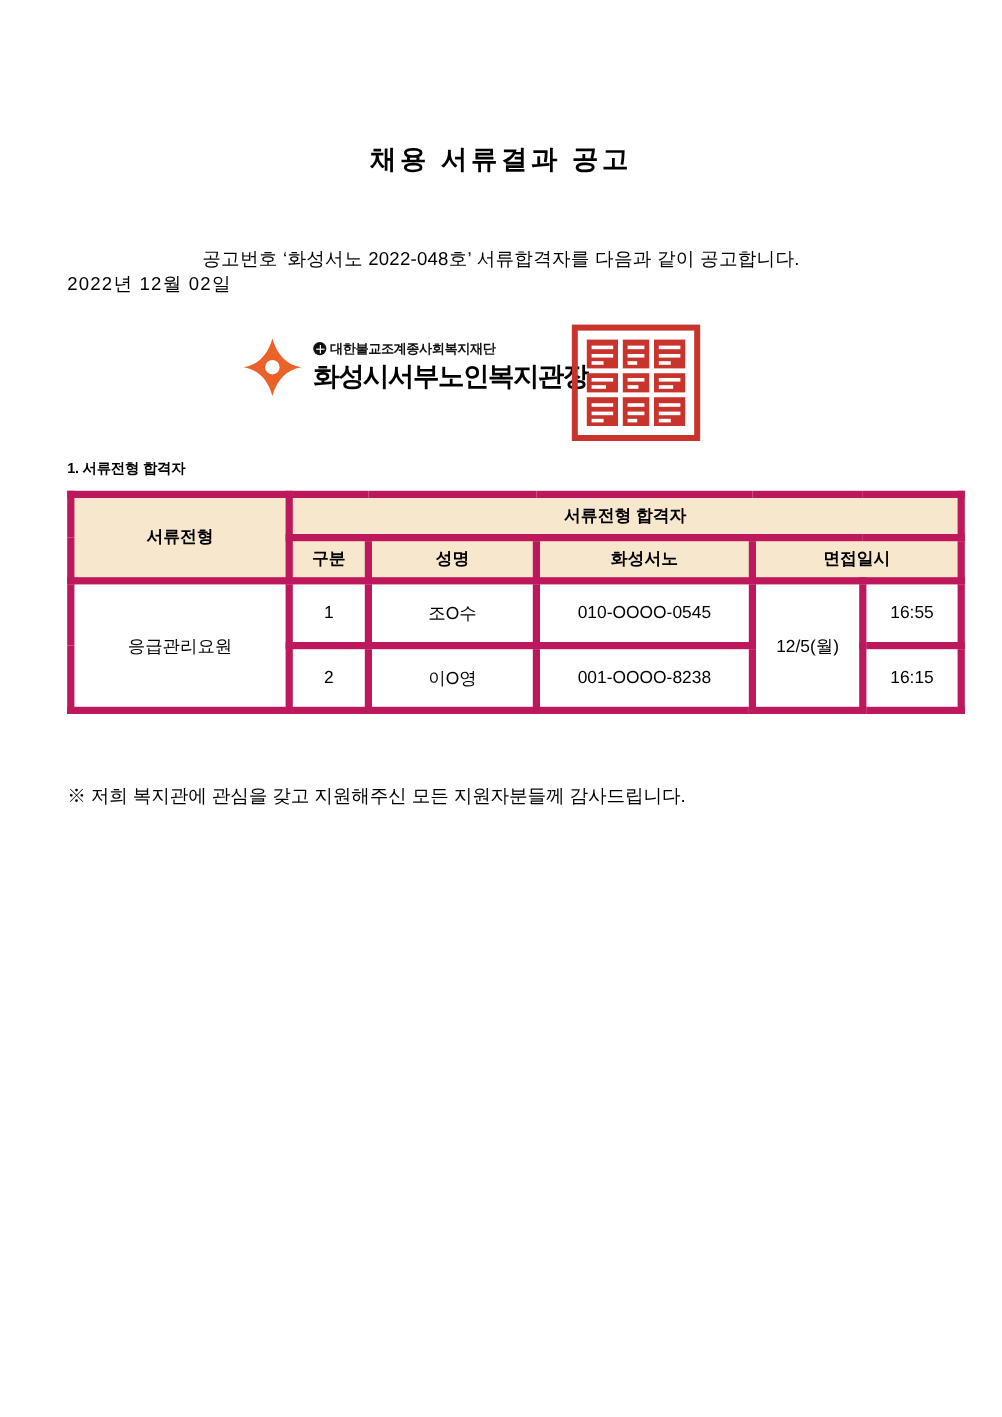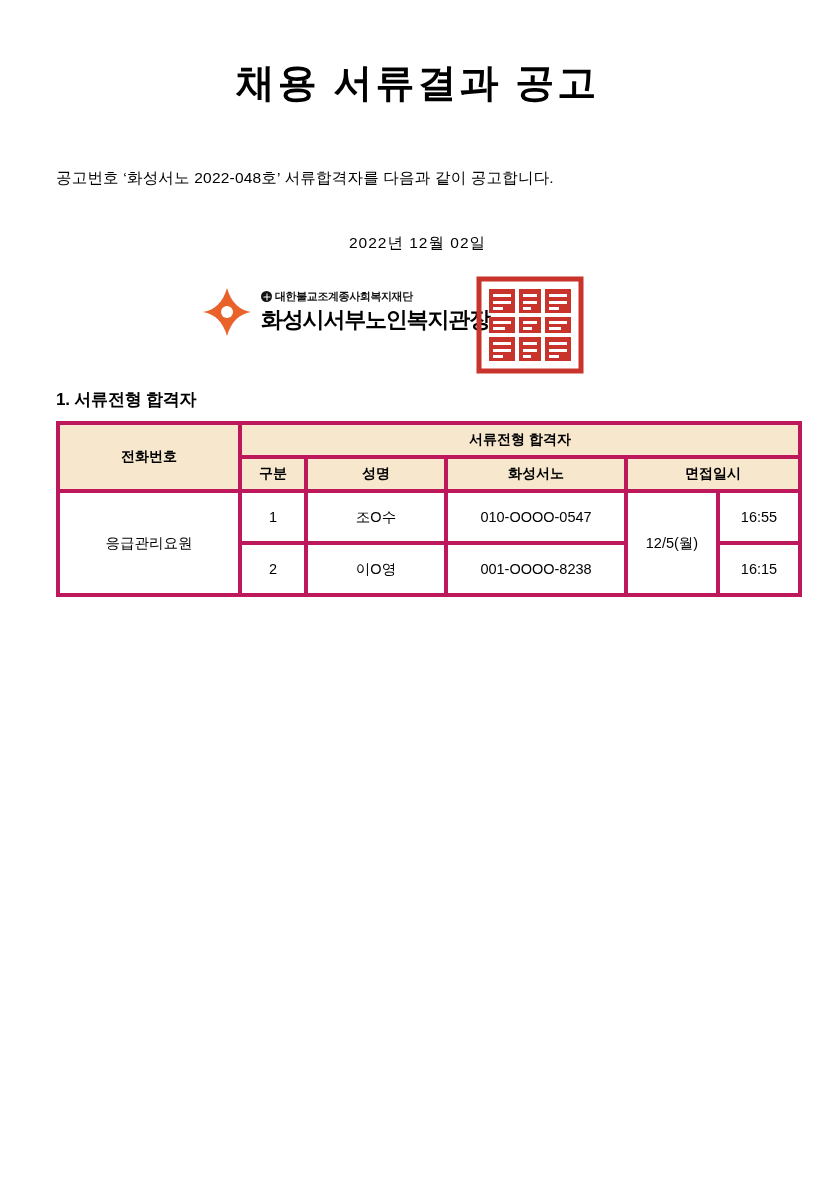--- a/index.html
+++ b/index.html
@@ -17,35 +17,33 @@
   }
   .page {
     width: 835px;
     height: 1181px;
     position: relative;
     box-sizing: border-box;
     padding: 0 56px;
   }
   .doc-title {
     text-align: center;
-    font-size: 39px;
+    font-size: 22px;
     font-weight: bold;
     letter-spacing: 3px;
-    margin-top: 56px;
+    margin-top: 118px;
   }
   .notice-line {
-    text-align: left;
+    text-align: center;
     font-size: 15.5px;
     margin-top: 58px;
     letter-spacing: 0.2px;
   }
   .date-line {
-    text-align: center;
-    font-size: 15.5px;
-    margin-top: 44px;
+    font-size: 15.5px;
     letter-spacing: 1px;
   }
   .org-block {
     margin-top: 30px;
     height: 96px;
     position: relative;
   }
   .org-inner {
     position: absolute;
     left: 145px;
@@ -104,33 +102,33 @@
     margin-top: 1px;
   }
   .seal {
     position: absolute;
     left: 420px;
     top: -8px;
     width: 108px;
     height: 98px;
   }
   .section-head {
-    font-size: 17px;
+    font-size: 12px;
     font-weight: bold;
     margin-top: 8px;
     letter-spacing: -0.2px;
   }
   table.result {
     width: 723px;
     border-collapse: collapse;
     margin-top: 10px;
     table-layout: fixed;
   }
   table.result th, table.result td {
-    border: 4px solid #be185d;
+    border: 6px solid #be185d;
     text-align: center;
     font-size: 14px;
     padding: 0;
   }
   table.result th {
     background: #f6e7cd;
     font-weight: bold;
     height: 30px;
   }
   table.result td {
@@ -233,43 +231,44 @@
     <colgroup>
       <col class="col-field">
         <col class="col-no">
         <col class="col-name">
       <col class="col-phone">
         <col class="col-date">
         <col class="col-time">
     </colgroup>
     <thead>
       <tr>
-        <th rowspan="2">전화번호</th>
+        <th rowspan="2">서류전형</th>
         <th colspan="5">서류전형 합격자</th>
       </tr>
       <tr>
         <th>구분</th>
         <th>성명</th>
         <th>화성서노</th>
         <th colspan="2">면접일시</th>
       </tr>
     </thead>
     <tbody>
       <tr>
         <td rowspan="2">응급관리요원</td>
         <td>1</td>
         <td>조O수</td>
-        <td>010-OOOO-0547</td>
+        <td>010-OOOO-0545</td>
         <td rowspan="2">12/5(월)</td>
         <td>16:55</td>
       </tr>
       <tr>
         <td>2</td>
         <td>이O영</td>
         <td>001-OOOO-8238</td>
         <td>16:15</td>
       </tr>
     </tbody>
   </table>
 
 
+  <div class="footer-note">※ 저희 복지관에 관심을 갖고 지원해주신 모든 지원자분들께 감사드립니다.</div>
 
 </div>
 
 </body></html>

